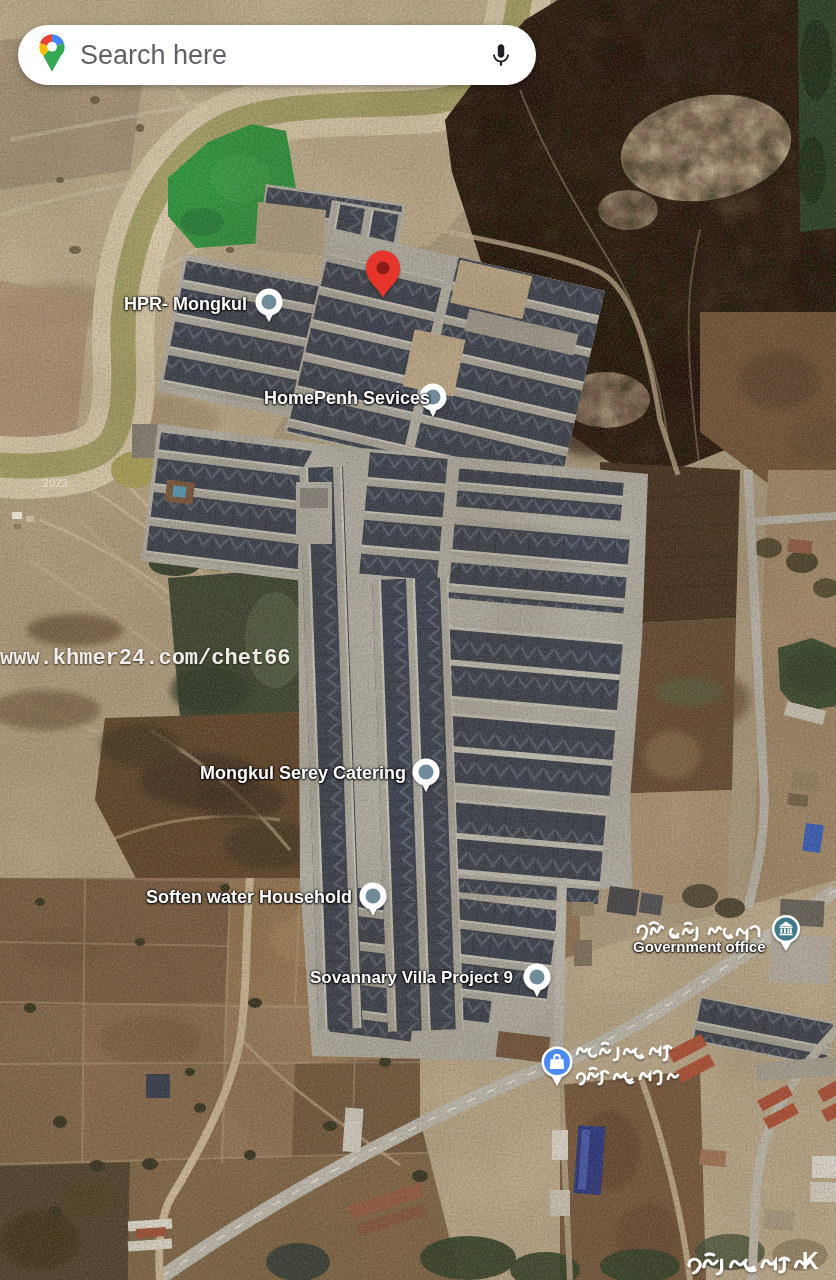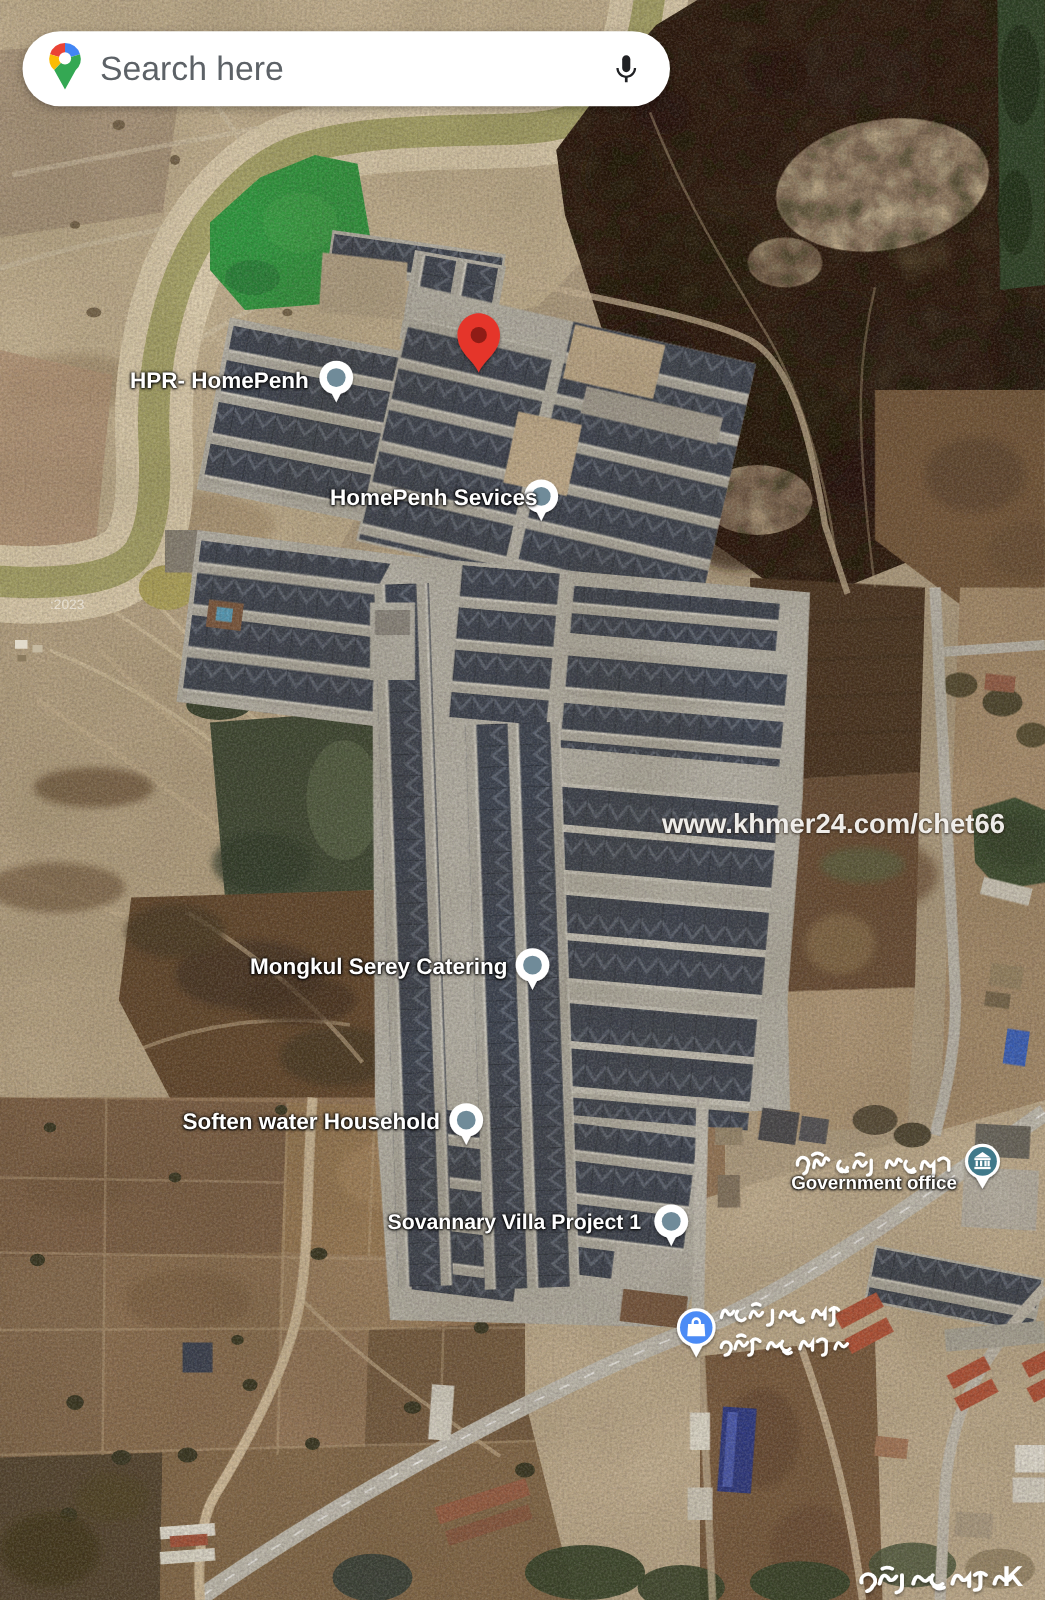--- a/index.html
+++ b/index.html
@@ -1,21 +1,21 @@
 <!DOCTYPE html>
 <html><head><meta charset="utf-8">
 <style>
 html,body{margin:0;padding:0;background:#000;}
 #stage{position:relative;width:836px;height:1280px;overflow:hidden;font-family:"Liberation Sans",sans-serif;background:#b3a185;}
 #map{position:absolute;left:0;top:0;}
 .lbl{position:absolute;color:#fff;font-weight:700;white-space:nowrap;
  text-shadow:0 1px 2px rgba(0,0,0,.85),0 0 3px rgba(0,0,0,.7),1px 0 2px rgba(0,0,0,.55),-1px 0 2px rgba(0,0,0,.55);}
 #bar{position:absolute;left:18px;top:25px;width:518px;height:60px;background:#fff;border-radius:30px;box-shadow:0 2px 7px rgba(0,0,0,.3);}
 #bartext{position:absolute;left:62px;top:15px;font-size:27px;color:#5d6267;font-weight:400;}
-#wm{position:absolute;left:0;top:646px;width:804px;text-align:right;font-family:Liberation Sans, sans-serif;font-weight:700;font-size:22px;color:rgba(250,248,244,.95);text-shadow:0 1px 2px rgba(40,30,20,.8),0 0 2px rgba(40,30,20,.55);}
+#wm{position:absolute;left:0;top:646px;width:804px;text-align:left;font-family:Liberation Mono, monospace;font-weight:700;font-size:22px;color:rgba(250,248,244,.95);text-shadow:0 1px 2px rgba(40,30,20,.8),0 0 2px rgba(40,30,20,.55);}
 </style></head>
 <body>
 <div id="stage">
 <svg id="map" width="836" height="1280" viewBox="0 0 836 1280">
 <defs>
 <pattern id="hrows" width="17" height="34" patternUnits="userSpaceOnUse">
   <rect width="17" height="34" fill="#b0ada3"></rect>
   <rect width="17" height="26" fill="#3e4553"></rect>
   <path d="M0,2 L8.5,13 L17,2" stroke="#5d6574" stroke-width="2.2" fill="none"></path>
   <line x1="0" y1="0" x2="0" y2="26" stroke="#2c313c" stroke-width="1.2"></line>
@@ -571,24 +571,24 @@
   <div id="bartext">Search here</div>
 
   <svg style="position:absolute;right:22px;top:17px" width="26" height="26" viewBox="0 0 24 24" fill="#202124">
     <path d="M12 14.5c1.66 0 3-1.34 3-3V5c0-1.66-1.34-3-3-3S9 3.34 9 5v6.5c0 1.66 1.34 3 3 3z"></path>
     <path d="M17.6 11.5c0 3.1-2.5 5.6-5.6 5.6s-5.6-2.5-5.6-5.6H4.7c0 3.7 2.7 6.7 6.3 7.2V22h2v-3.3c3.6-.5 6.3-3.5 6.3-7.2h-1.7z"></path>
   </svg>
 </div>
 
 <div id="wm">www.khmer24.com/chet66</div>
 
-<div class="lbl" style="right:589px;top:294px;font-size:18px;">HPR- HomePenh</div>
+<div class="lbl" style="right:589px;top:294px;font-size:18px;">HPR- Mongkul</div>
 
 <div class="lbl" style="left:248px;top:388px;font-size:18px;margin-left:16px;">HomePenh Sevices</div>
 
 <div class="lbl" style="left:146px;top:887px;font-size:18px;">Soften water Household</div>
 
 <div class="lbl" style="left:200px;top:763px;font-size:18px;">Mongkul Serey Catering</div>
 
-<div class="lbl" style="left:310px;top:968px;font-size:17px;">Sovannary Villa Project 1</div>
+<div class="lbl" style="left:310px;top:968px;font-size:17px;">Sovannary Villa Project 9</div>
 
 <div class="lbl" style="left:633px;top:938px;font-size:15px;text-align:right;">Government office</div>
 </div>
 
 </body></html>

